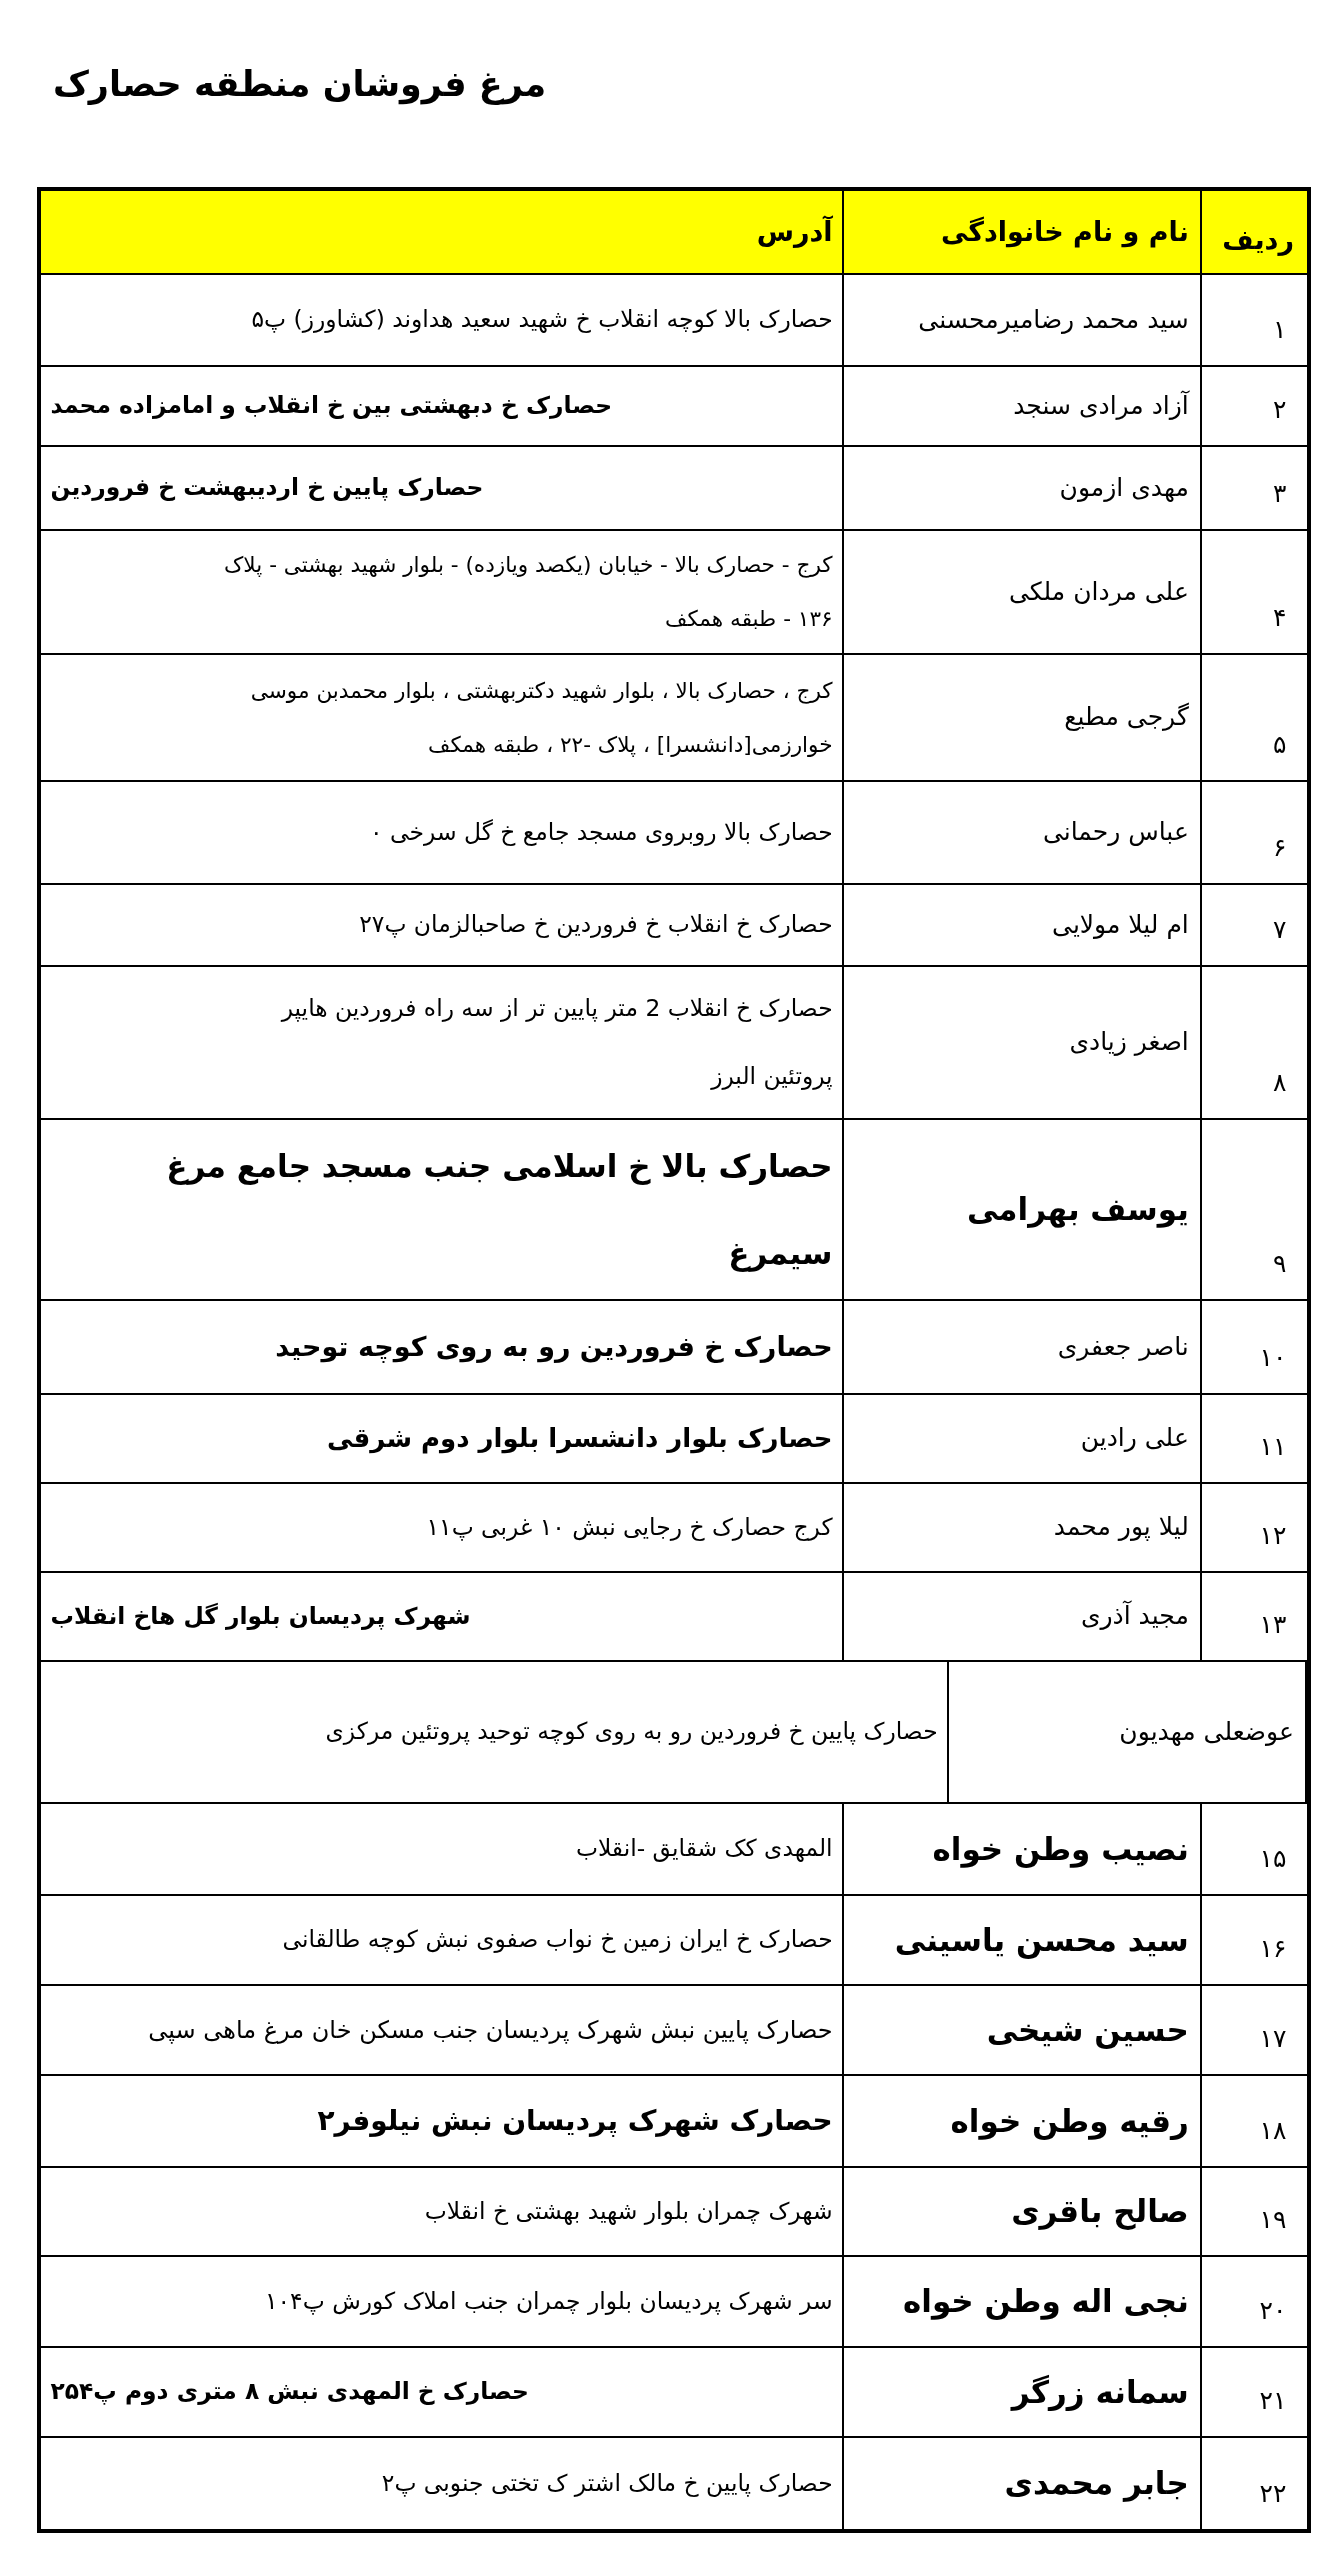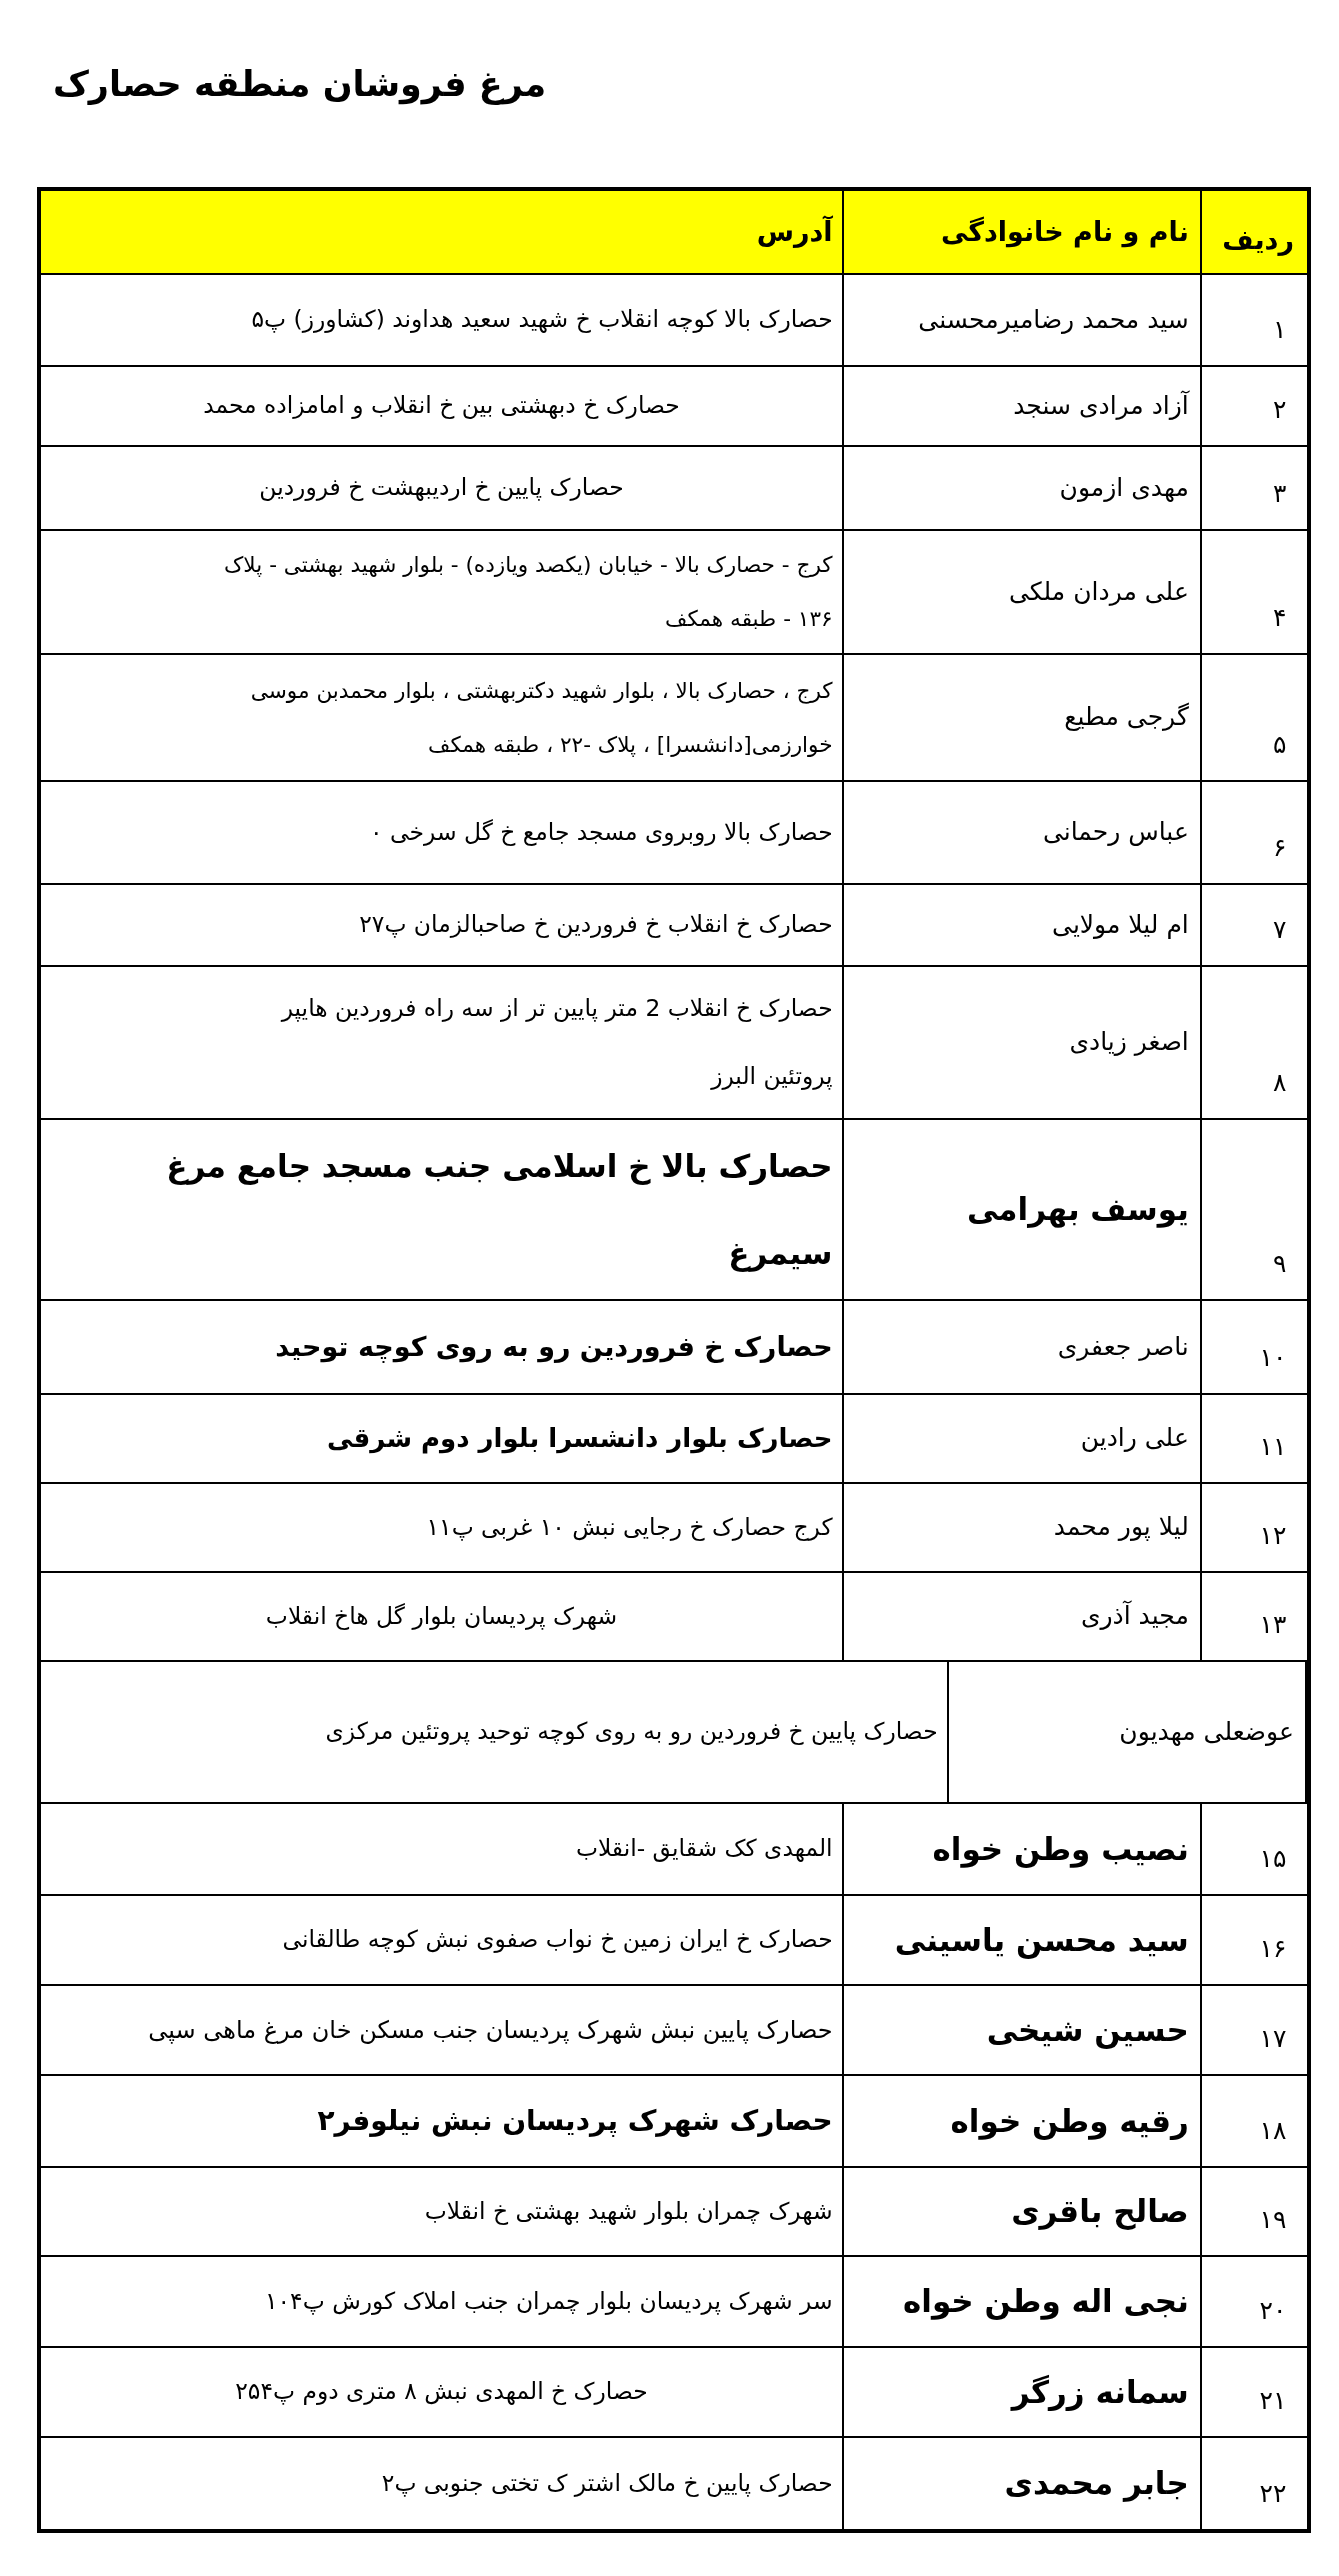--- a/index.html
+++ b/index.html
@@ -89,21 +89,21 @@
     background: #FFFF00;
     align-items: center;
     font-size: 27px;
   }
   .t-header .c-no { padding: 16px 13px 0 0; }
   .t-header .c-addr { padding: 0 9.4px; margin-left: 10px; }
 
   .name-big { font-size: 31px; font-weight: bold; }
   .addr-bold { font-weight: bold; }
   .addr-text { white-space: pre-line; }
-  .addr-center { justify-content: center; }
+  .addr-center { justify-content: flex-end; font-weight: bold; }
   .addr-nowrap .addr-text { white-space: nowrap; }
 </style>
 </head>
 <body>
 
 <div class="page">
 
   <h1 class="title">مرغ فروشان منطقه حصارک</h1>
 
   <div class="table">

